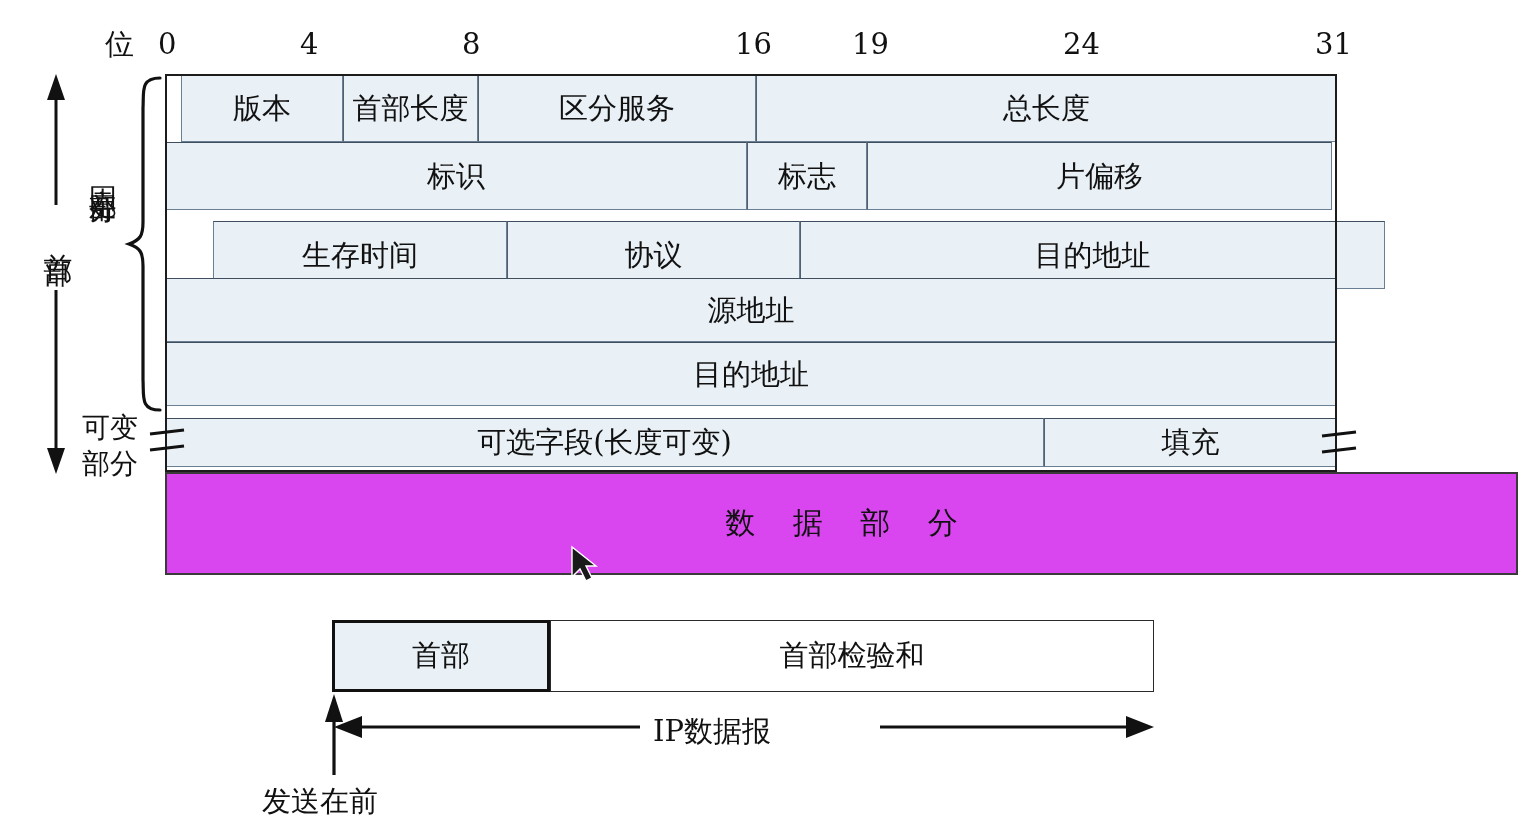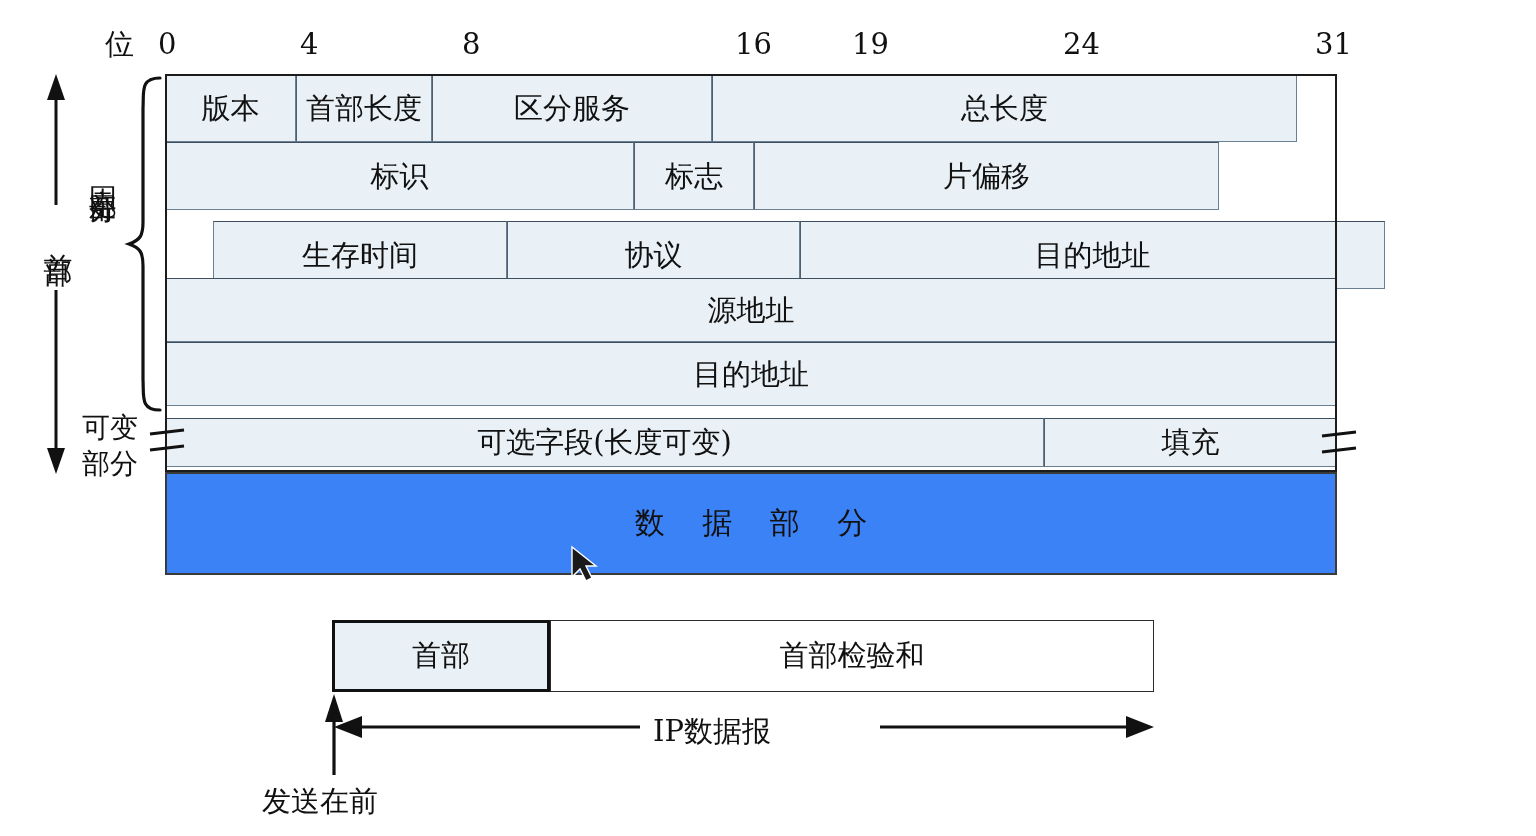--- a/index.html
+++ b/index.html
@@ -39,22 +39,22 @@
   .cell + .cell{border-left:1px solid #50606f;}
 
   
   .tableframe{
     position:absolute;left:165px;top:74px;width:1172px;height:398px;
     border:2.5px solid #1c1c1c;box-sizing:border-box;pointer-events:none;
   }
 
   
   .databox{
-    position:absolute;left:165px;top:472px;width:1172px;height:103px;
-    background:#3b82f6;border:2.5px solid #3a3a3a;box-sizing:border-box;
+    position:absolute;left:165px;top:472px;width:1353px;height:103px;
+    background:#d946ef;border:2.5px solid #3a3a3a;box-sizing:border-box;
     display:flex;align-items:center;justify-content:center;
     font-size:30px;letter-spacing:14px;text-indent:14px;
   }
 
   
   .vlabel{
     position:absolute;font-size:29px;line-height:31px;text-align:center;
     white-space:nowrap;
   }
 
@@ -101,28 +101,28 @@
   <div class="bitlabel" style="left:300px;">4</div>
   <div class="bitlabel" style="left:462px;">8</div>
   <div class="bitlabel" style="left:735px;">16</div>
   <div class="bitlabel" style="left:852px;">19</div>
   <div class="bitlabel" style="left:1063px;">24</div>
   <div class="bitlabel" style="left:1315px;">31</div>
 
   <div class="table">
 
     <div class="row" style="top:0px;height:68px;">
-      <div class="cell" style="width:131px;">版本</div>
+      <div class="cell" style="width:163px;margin-left:16px;">版本</div>
       <div class="cell" style="width:136px;">首部长度</div>
       <div class="cell" style="width:280px;">区分服务</div>
       <div class="cell" style="width:585px;">总长度</div>
     </div>
 
     <div class="row" style="top:68px;height:68px;">
-      <div class="cell" style="width:469px;">标识</div>
+      <div class="cell" style="width:582px;">标识</div>
       <div class="cell" style="width:120px;">标志</div>
       <div class="cell" style="width:465px;">片偏移</div>
     </div>
 
     <div class="row" style="top:147px;height:68px;padding-left:48px;">
       <div class="cell" style="width:294px;">生存时间</div>
       <div class="cell" style="width:293px;">协议</div>
       <div class="cell" style="width:585px;">目的地址</div>
     </div>
 

